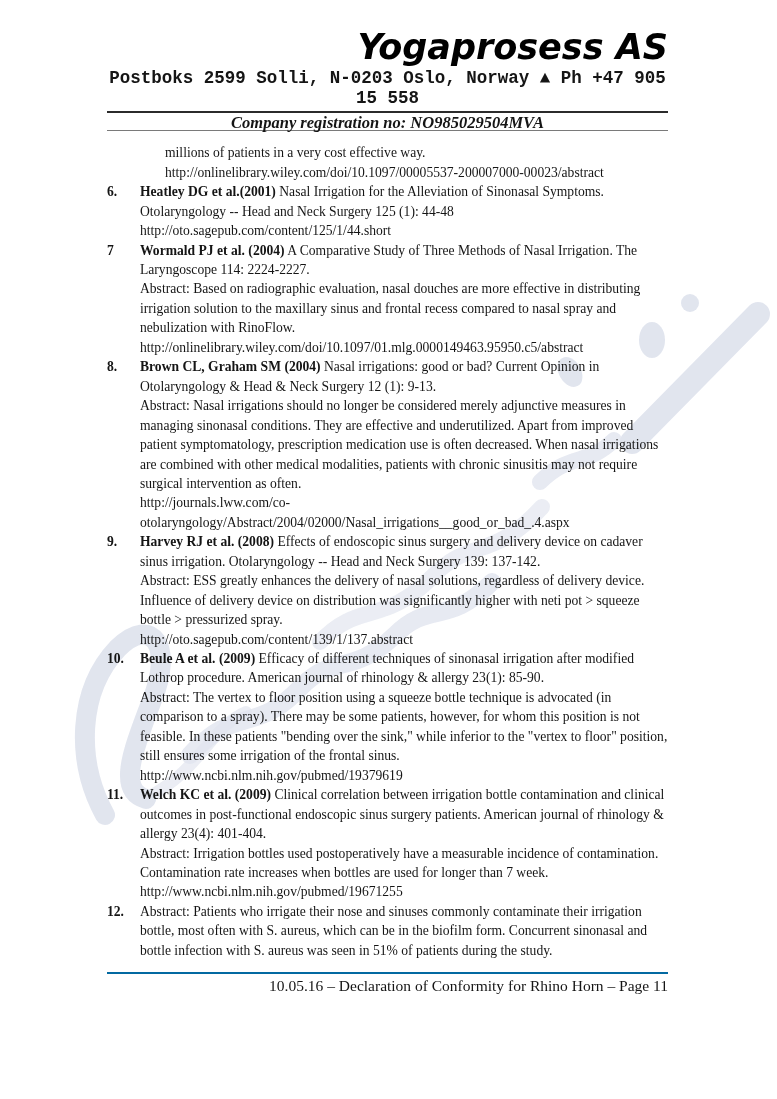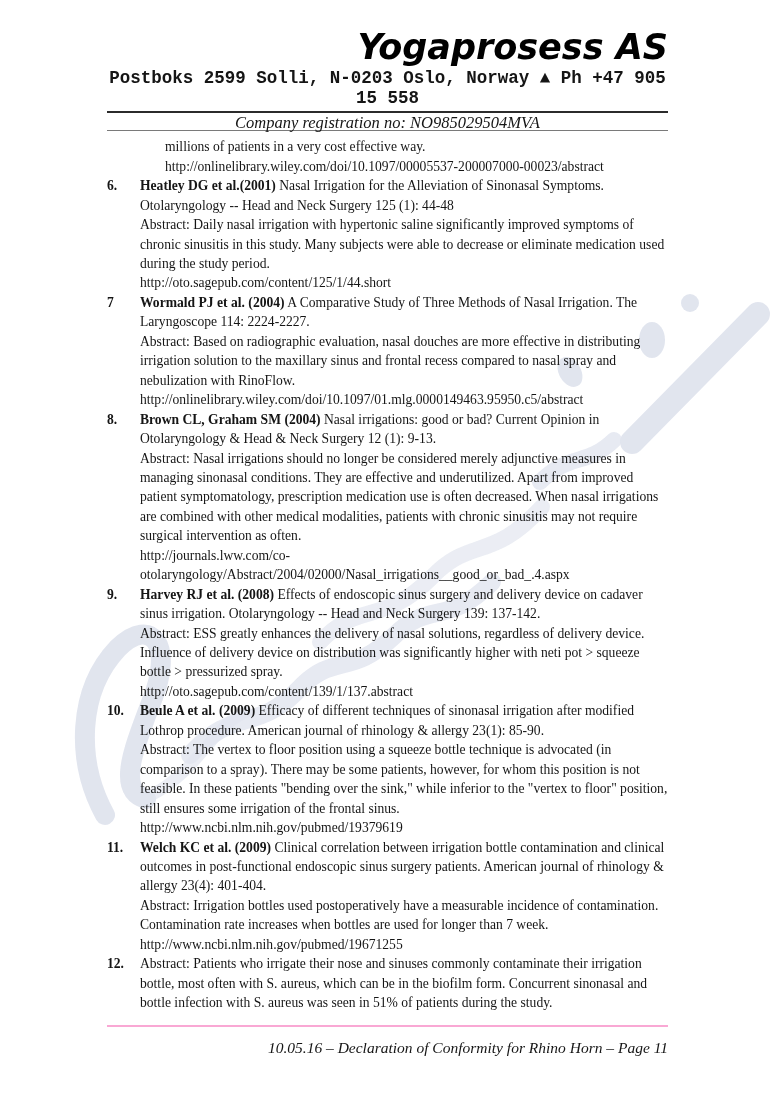--- a/index.html
+++ b/index.html
@@ -16,34 +16,35 @@
     font-size:35px;line-height:1.2;letter-spacing:0px;
     color:#000000;
   }
   .address{
     text-align:center;font-weight:bold;font-size:17.5px;line-height:1.15;
     padding-bottom:3px;border-bottom:2.5px solid #2b2b2b;font-family:Liberation Mono, monospace;
   }
   .reg{
     text-align:center;font-style:italic;font-size:16.5px;line-height:14px;
     border-bottom:1px solid #7a7a7a;padding-top:3px;height:14px;
-    margin-bottom:6px;
+    margin-bottom:12px;
+    font-weight:bold;
   }
   .refs{font-size:13.6px;line-height:19.45px;}
   .intro-row{display:flex;gap:25px;}
   .ref-list{list-style:none;margin:0;padding:0;}
   .ref-item{display:flex;}
   .ref-num{flex:none;width:33px;font-weight:bold;}
   .ref-body{width:528px;}
   .ref-authors{font-weight:bold;}
   .spacer{flex:none;width:33px;}
   .footer{
-    margin-top:12px;border-top:2px solid #f9a8d4;
-    text-align:right;font-style:italic;font-size:15.5px;line-height:1.3;
-    padding-top:11px;
+    margin-top:12px;border-top:2px solid #0369a1;
+    text-align:right;font-size:15.5px;line-height:1.3;
+    padding-top:2px;
   }
 </style>
 </head>
 <body>
 
 <svg class="watermark" width="777" height="1099" viewBox="0 0 777 1099" aria-hidden="true">
   <g fill="none" stroke="#e0e4ee" stroke-linecap="round" opacity="0.95">
     <path d="M105 815 C 75 760 78 690 118 648 C 152 615 174 646 152 700 C 134 748 116 790 146 799" stroke-width="20"></path>
     <path d="M150 796 C 200 770 212 726 246 712" stroke-width="12" opacity="0.7"></path>
     <path d="M190 755 C 235 705 255 735 300 688 C 335 652 350 678 395 635 C 430 600 447 627 492 582" stroke-width="18" opacity="0.85"></path>
@@ -72,21 +73,20 @@
         <div>millions of patients in a very cost effective way.</div>
         <div>http://onlinelibrary.wiley.com/doi/10.1097/00005537-200007000-00023/abstract</div>
       </div>
     </div>
 
     <ol class="ref-list" id="ref-list">
   <li class="ref-item">
     <span class="ref-num">6.</span>
     <div class="ref-body">
       <div><span class="ref-authors">Heatley DG et al.(2001)</span><span> Nasal Irrigation for the Alleviation of Sinonasal Symptoms. Otolaryngology -- Head and Neck Surgery 125 (1): 44-48</span></div>
-      <div>Abstract: Daily nasal irrigation with hypertonic saline significantly improved symptoms of chronic sinusitis in this study. Many subjects were able to decrease or eliminate medication used during the study period.</div>
       <div>
               <div>http://oto.sagepub.com/content/125/1/44.short</div>
             </div>
     </div>
   </li>
 
   <li class="ref-item">
     <span class="ref-num">7</span>
     <div class="ref-body">
       <div><span class="ref-authors">Wormald PJ et al. (2004)</span><span> A Comparative Study of Three Methods of Nasal Irrigation. The Laryngoscope 114: 2224-2227.</span></div>

